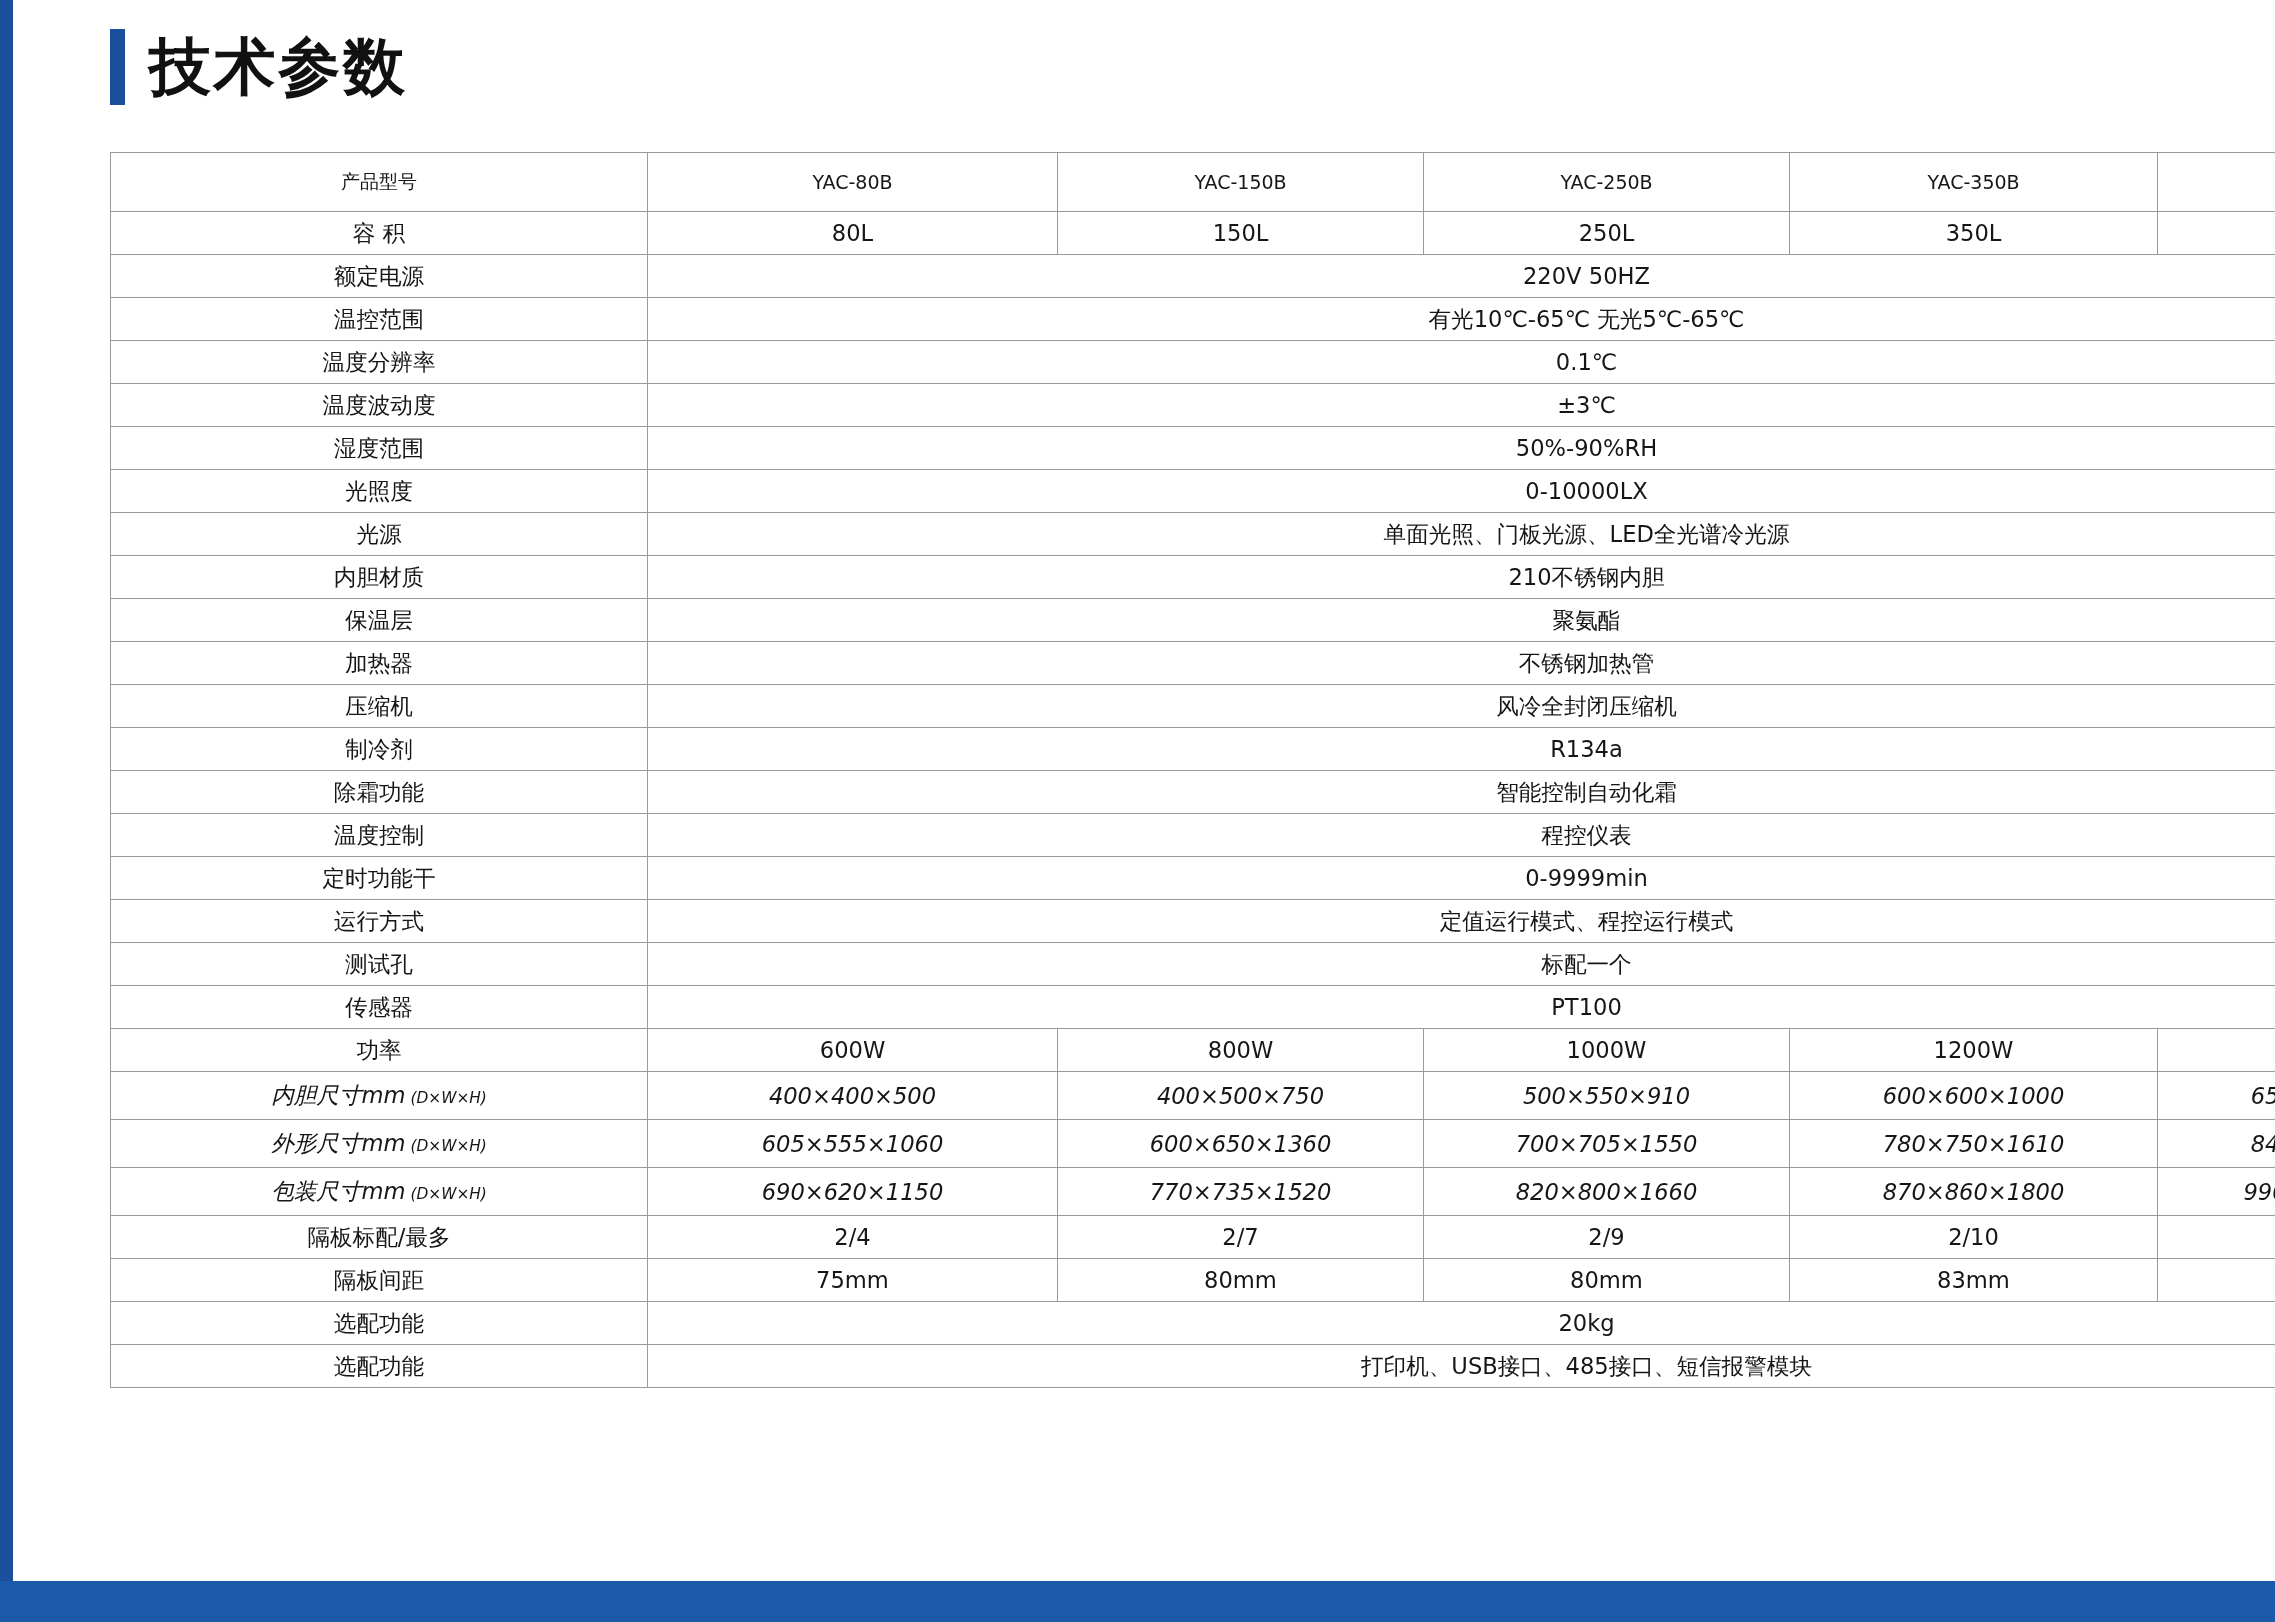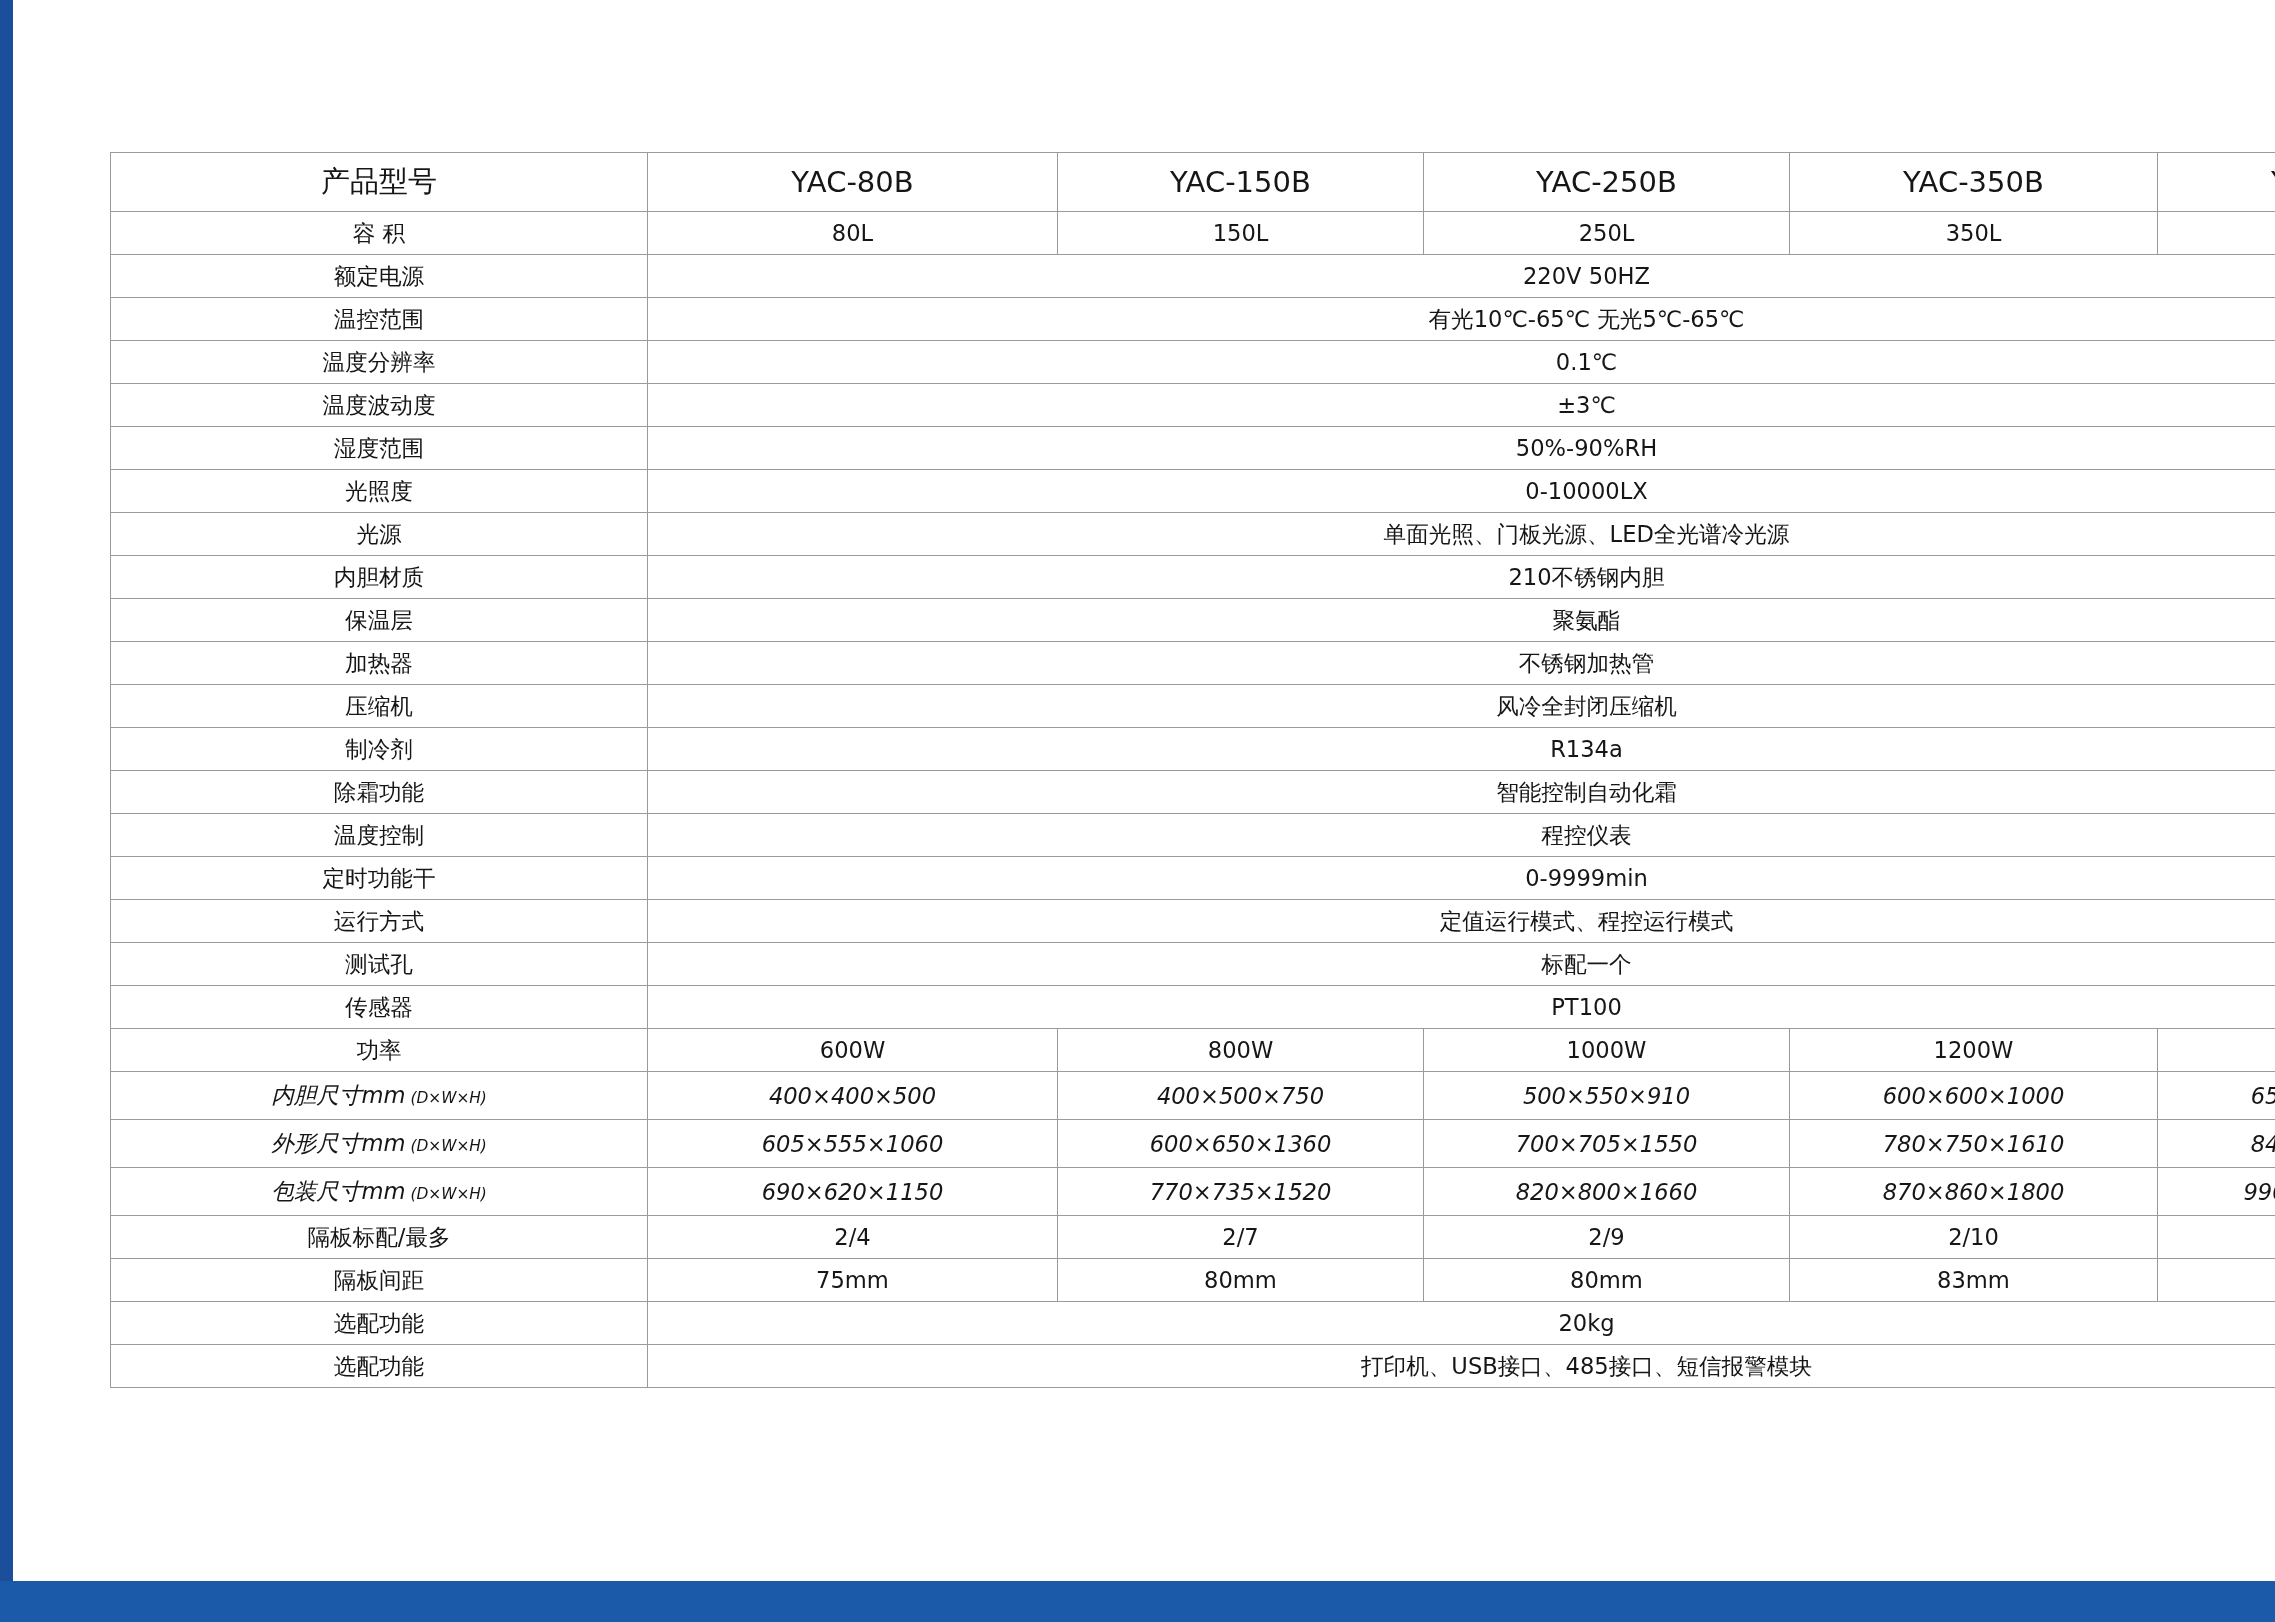--- a/index.html
+++ b/index.html
@@ -76,21 +76,21 @@
     font-size: 22.6px;
     color: #161616;
     text-align: center;
     vertical-align: middle;
     padding: 0;
     height: 42px;
     font-family: "DejaVu Sans", "Liberation Sans", sans-serif;
   }
   .spec-table tr.head td {
     height: 58px;
-    font-size: 29px;
+    font-size: 19px;
   }
   .spec-table td.label {
     width: 536px;
   }
   .spec-table tr.tall td {
     height: 47px;
     font-style: italic;
   }
   .cell-small {
     font-size: 15.4px;
@@ -100,20 +100,24 @@
     display: inline-block;
   }
 </style>
 </head>
 <body>
 
 <div class="page">
 
   <div class="left-edge"></div>
 
+  <div class="title-wrap">
+    <div class="title-bar"></div>
+    <div class="title-text">技术参数</div>
+  </div>
 
   <table class="spec-table" id="spec-table">
     <tbody id="spec-body">
         <tr class="head">
           <td class="label">产品型号</td>
           <td style="width: 409px;">YAC-80B</td>
           <td style="width: 365px;">YAC-150B</td>
           <td style="width: 365px;">YAC-250B</td>
           <td style="width: 367px;">YAC-350B</td>
           <td style="width: 367px;">YAC-460B</td>

